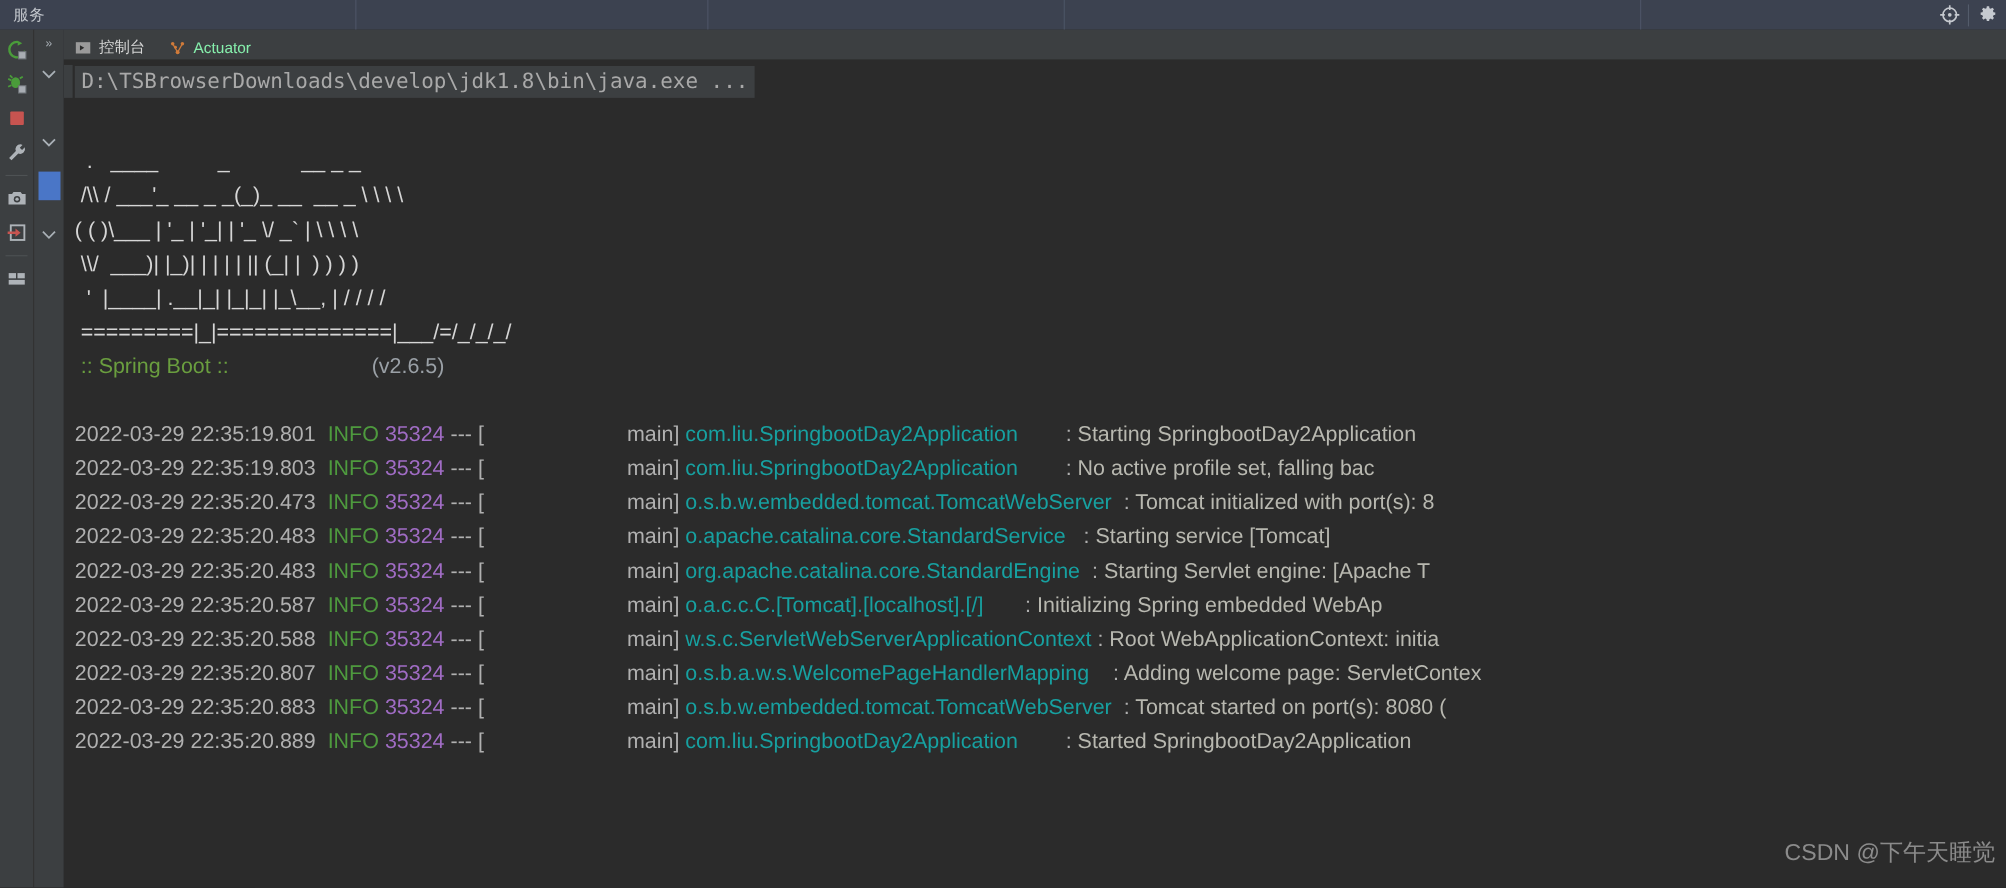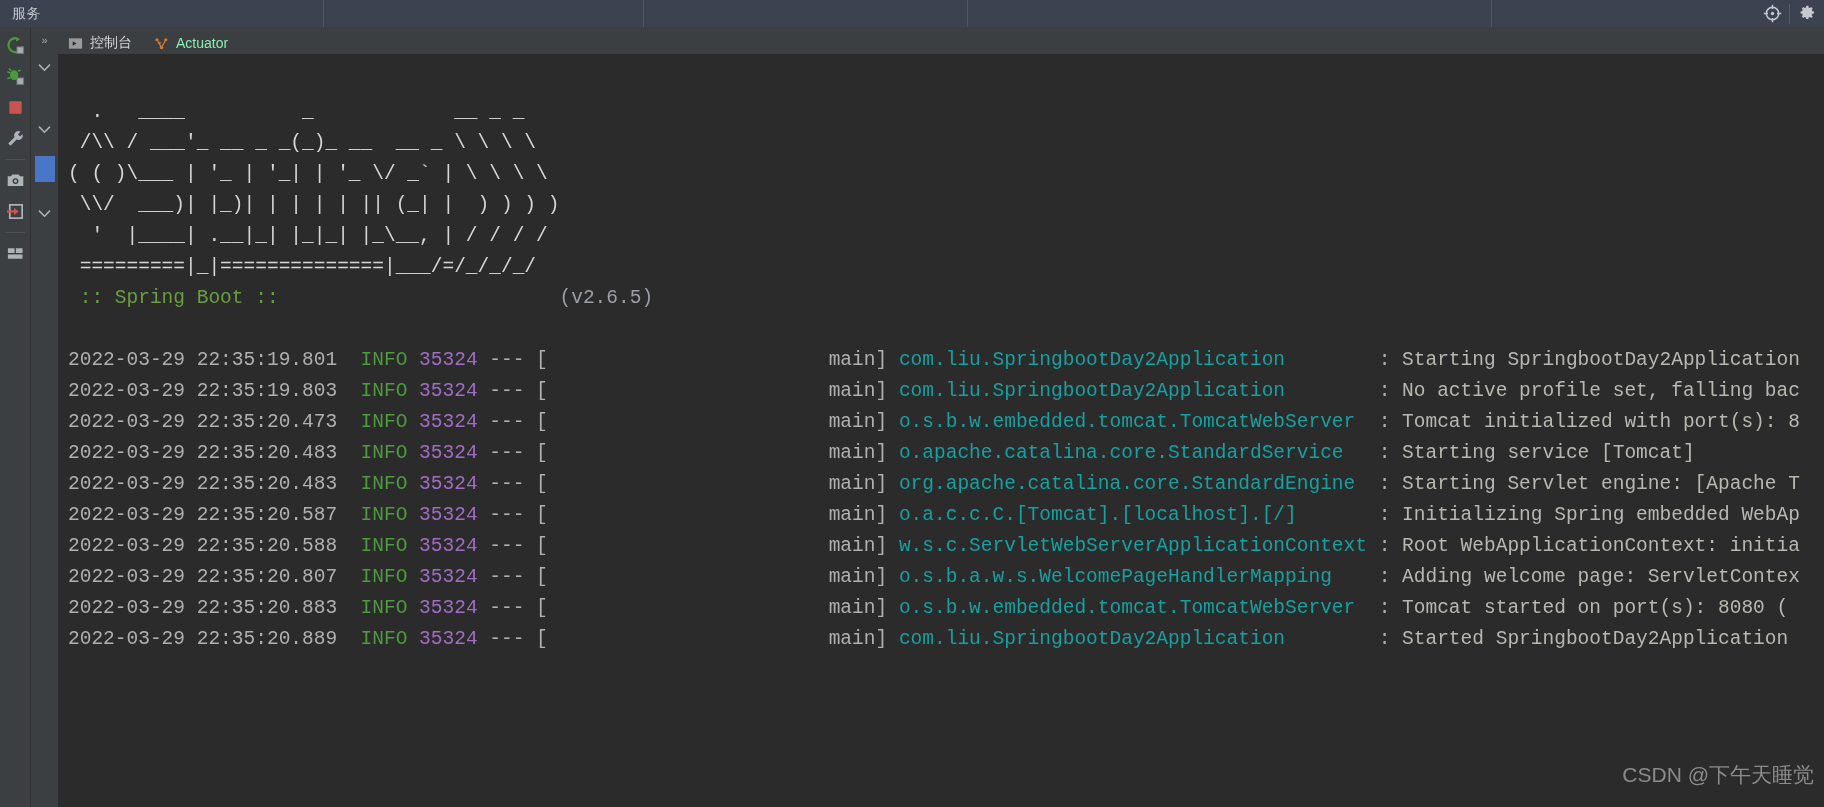--- a/index.html
+++ b/index.html
@@ -189,21 +189,21 @@
     font-size: 19px;
     letter-spacing: 0px;
     padding: 3px 6px 4px 6px;
     white-space: pre;
   }
 
   pre.logarea {
     margin: 0;
     padding: 12px 0 0 10px;
     color: #bbbbbb;
-    font-family: Liberation Mono, monospace;
+    font-family: Liberation Sans, sans-serif;
     font-size: 19.5px;
     line-height: 31px;
     white-space: pre;
     letter-spacing: 0px;
   }
 
   .banner-line { color: #d6d6d6; }
   .c-gray   { color: #b0b0b0; }
   .c-green  { color: #6a9e3f; }
   .c-info   { color: #4e9a3e; }
@@ -370,20 +370,24 @@
           <line x1="3.2" y1="4.0" x2="8.0" y2="12.3" stroke="#d07b3a" stroke-width="1.3"></line>
           <line x1="12.6" y1="4.0" x2="8.0" y2="12.3" stroke="#d07b3a" stroke-width="1.3"></line>
         </svg>
       </span>
       <span>Actuator</span>
     </div>
   </div>
 
   <div class="console">
 
+    <div class="cmdline-wrap">
+      <div class="cmd-gutter"></div>
+      <div class="cmdline">D:\TSBrowserDownloads\develop\jdk1.8\bin\java.exe ...</div>
+    </div>
 
     <pre class="logarea"><span id="log-render">
 <span class="banner-line">  .   ____          _            __ _ _</span>
 <span class="banner-line"> /\\ / ___'_ __ _ _(_)_ __  __ _ \ \ \ \</span>
 <span class="banner-line">( ( )\___ | '_ | '_| | '_ \/ _` | \ \ \ \</span>
 <span class="banner-line"> \\/  ___)| |_)| | | | | || (_| |  ) ) ) )</span>
 <span class="banner-line">  '  |____| .__|_| |_|_| |_\__, | / / / /</span>
 <span class="banner-line"> =========|_|==============|___/=/_/_/_/</span>
 <span class="c-green"> :: Spring Boot ::</span>                        <span class="c-dim">(v2.6.5)</span>
 

